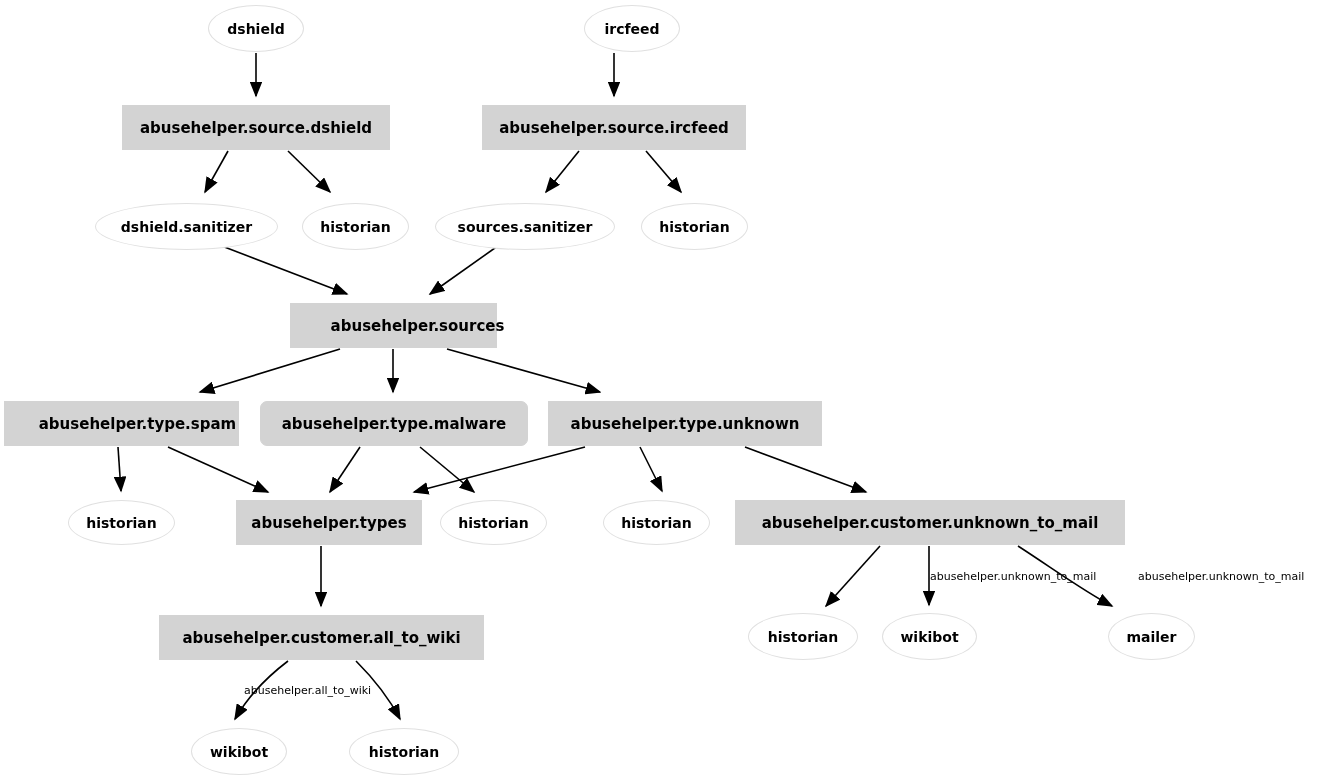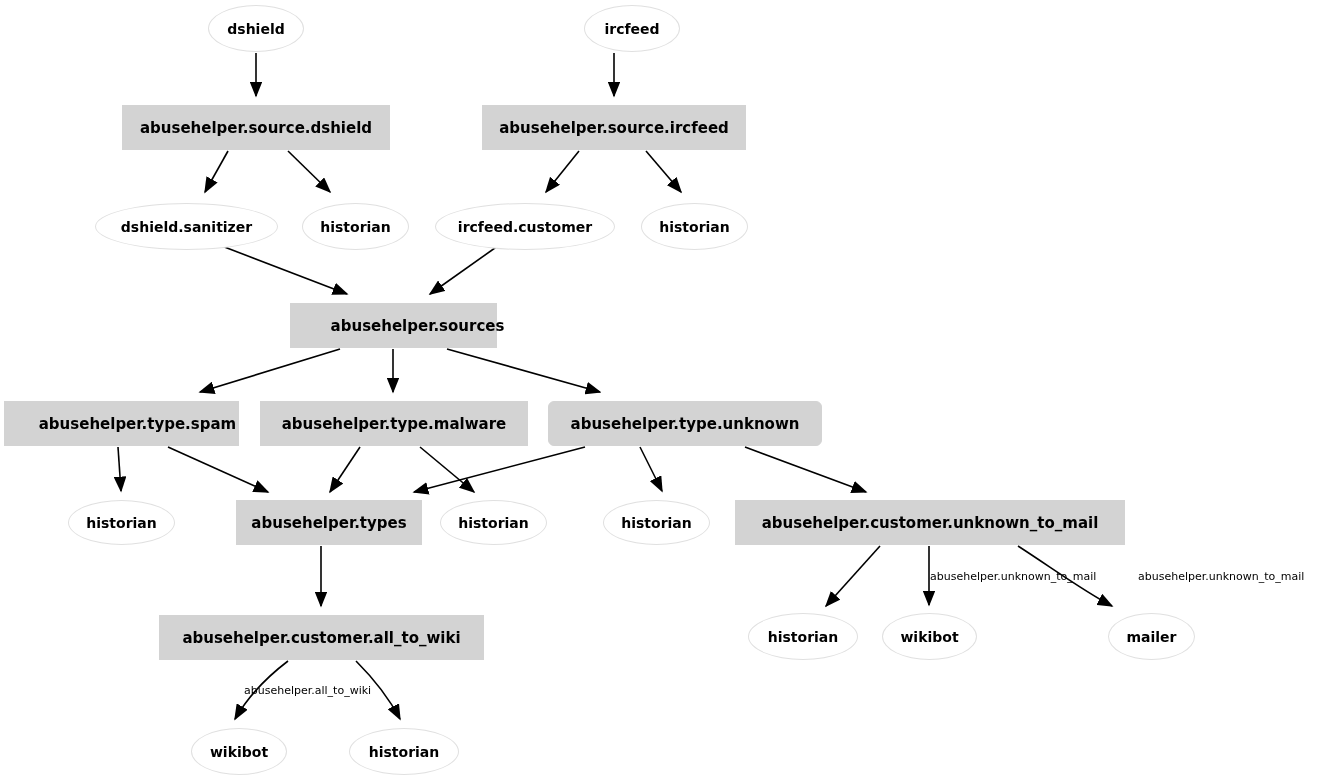--- a/index.html
+++ b/index.html
@@ -102,35 +102,35 @@
       <div class="node node-box" style="left: 482px; top: 105px; width: 264px; height: 45px; font-size: 15px; background: rgb(211, 211, 211); border-color: rgb(211, 211, 211);">
         <span>abusehelper.source.ircfeed</span>
       </div>
       <div class="node node-ellipse" style="left: 95px; top: 203px; width: 183px; height: 47px; font-size: 14px; background: rgb(255, 255, 255); border-color: rgb(224, 224, 224);">
         <span>dshield.sanitizer</span>
       </div>
       <div class="node node-ellipse" style="left: 302px; top: 203px; width: 107px; height: 47px; font-size: 14px; background: rgb(255, 255, 255); border-color: rgb(224, 224, 224);">
         <span>historian</span>
       </div>
       <div class="node node-ellipse" style="left: 435px; top: 203px; width: 180px; height: 47px; font-size: 14px; background: rgb(255, 255, 255); border-color: rgb(224, 224, 224);">
-        <span>ircfeed.customer</span>
+        <span>sources.sanitizer</span>
       </div>
       <div class="node node-ellipse" style="left: 641px; top: 203px; width: 107px; height: 47px; font-size: 14px; background: rgb(255, 255, 255); border-color: rgb(224, 224, 224);">
         <span>historian</span>
       </div>
       <div class="node node-box" style="left: 290px; top: 303px; width: 207px; height: 45px; font-size: 15px; background: rgb(211, 211, 211); border-color: rgb(211, 211, 211); padding-left: 48px;">
         <span>abusehelper.sources</span>
       </div>
       <div class="node node-box" style="left: 4px; top: 401px; width: 235px; height: 45px; font-size: 15px; background: rgb(211, 211, 211); border-color: rgb(211, 211, 211); padding-left: 32px;">
         <span>abusehelper.type.spam</span>
       </div>
-      <div class="node node-box" style="left: 260px; top: 401px; width: 268px; height: 45px; font-size: 15px; background: rgb(211, 211, 211); border-color: rgb(211, 211, 211);">
+      <div class="node node-box" style="left: 260px; top: 401px; width: 268px; height: 45px; font-size: 15px; background: rgb(211, 211, 211); border-color: rgb(211, 211, 211); border-radius: 7px;">
         <span>abusehelper.type.malware</span>
       </div>
-      <div class="node node-box" style="left: 548px; top: 401px; width: 274px; height: 45px; font-size: 15px; background: rgb(211, 211, 211); border-color: rgb(211, 211, 211); border-radius: 6px;">
+      <div class="node node-box" style="left: 548px; top: 401px; width: 274px; height: 45px; font-size: 15px; background: rgb(211, 211, 211); border-color: rgb(211, 211, 211);">
         <span>abusehelper.type.unknown</span>
       </div>
       <div class="node node-ellipse" style="left: 68px; top: 500px; width: 107px; height: 45px; font-size: 14px; background: rgb(255, 255, 255); border-color: rgb(224, 224, 224);">
         <span>historian</span>
       </div>
       <div class="node node-box" style="left: 236px; top: 500px; width: 186px; height: 45px; font-size: 15px; background: rgb(211, 211, 211); border-color: rgb(211, 211, 211);">
         <span>abusehelper.types</span>
       </div>
       <div class="node node-ellipse" style="left: 440px; top: 500px; width: 107px; height: 45px; font-size: 14px; background: rgb(255, 255, 255); border-color: rgb(224, 224, 224);">
         <span>historian</span>

